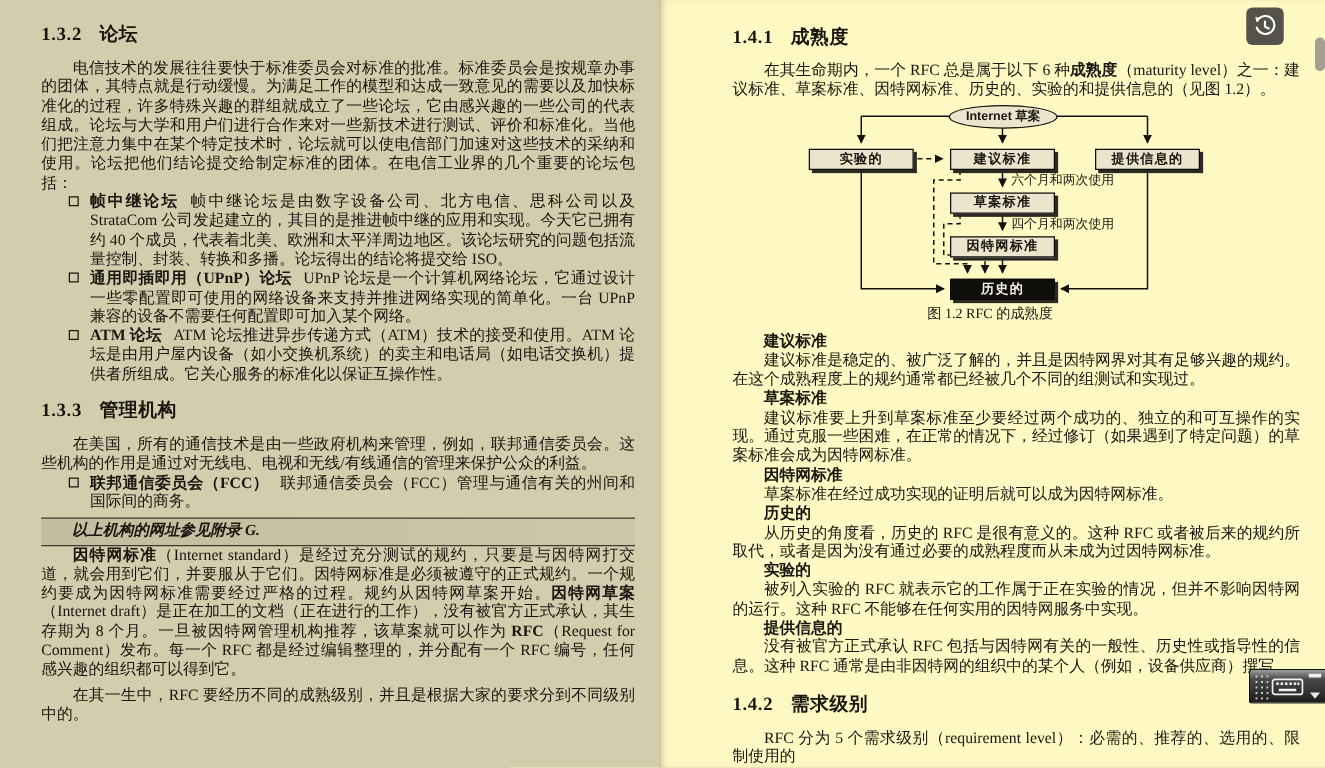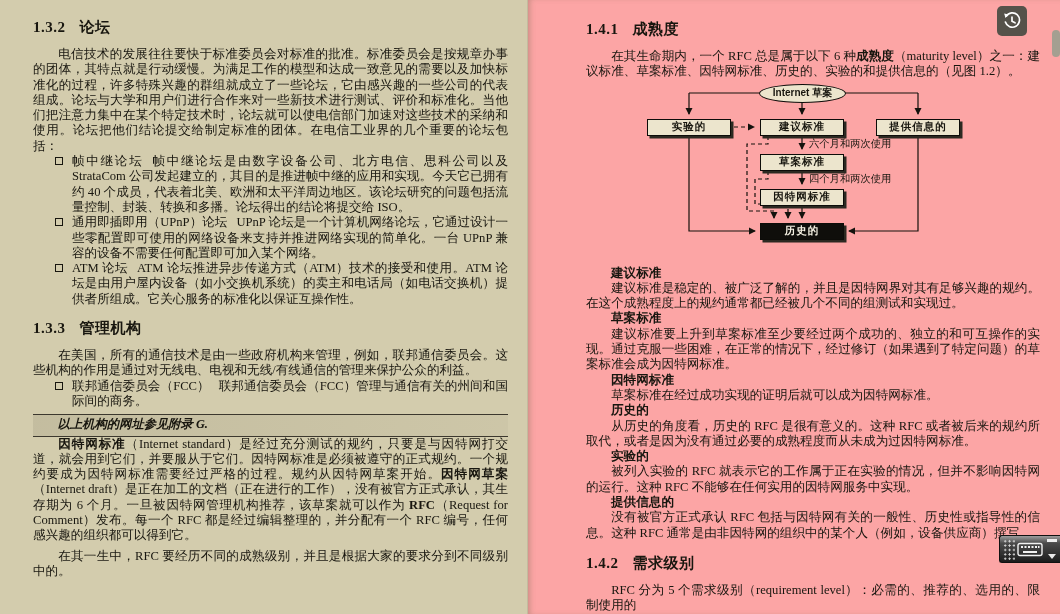--- a/index.html
+++ b/index.html
@@ -5,35 +5,35 @@
   html,body{margin:0;padding:0;}
   body{
     width:1060px;height:614px;overflow:hidden;position:relative;
     background:#d5ceb0;
     font-family:"Liberation Serif","DejaVu Serif",serif;
     color:#18160f;
   }
   *{box-sizing:border-box;}
   .page{position:absolute;top:0;height:614px;overflow:hidden;}
   .page-left{left:0;width:527px;background:#d3ccad;padding:6px 19px 0 33px;}
-  .page-right{left:527px;width:533px;background:#fca5a5;padding:6px 20px 0 58px;
+  .page-right{left:527px;width:533px;background:#fef9c3;padding:6px 20px 0 58px;
     border-left:1px solid #c2bb9e; box-shadow:inset 4px 0 6px -3px rgba(110,100,70,.45);}
   p{margin:0;font-size:12.6px;line-height:15.3px;text-align:justify;}
   .indent{text-indent:2em;}
   h2.sec{font-family:"Liberation Sans","DejaVu Sans",sans-serif;font-weight:bold;
     font-size:15px;margin:12px 0 10px 0;letter-spacing:.5px;}
   h2.sec .num{margin-right:14px;font-family:"Liberation Serif",serif;}
   h1.sec{font-family:"Liberation Sans","DejaVu Sans",sans-serif;font-weight:bold;
     font-size:17.5px;margin:15px 0 12px 0;letter-spacing:.5px;}
   h1.sec .num{margin-right:14px;font-family:"Liberation Serif",serif;}
   ul.sqlist{list-style:none;margin:0;padding:0 0 0 22px;}
   ul.sqlist li{position:relative;padding-left:17px;font-size:12.6px;line-height:15.3px;text-align:justify;}
   ul.sqlist li .marker{position:absolute;left:0;top:3px;width:8px;height:8px;
     border:1.4px solid #18160f;background:transparent;}
-  .li-title{font-weight:normal;margin-right:9px;}
+  .li-title{font-weight:bold;margin-right:9px;}
   .notebar{margin-top:5px;border-top:1.3px solid #3c382e;border-bottom:1.3px solid #3c382e;
     padding:2px 0 3px 0;background:linear-gradient(90deg,rgba(60,55,40,.10),rgba(60,55,40,.04));}
   .notebar p{font-weight:bold;font-style:italic;text-indent:2em;font-size:12.3px;}
   .subhead{font-weight:bold;margin-left:25px;font-size:12.6px;line-height:15.3px;}
   
   .figure{position:relative;width:352px;height:176px;margin:4px 0 6px 30px;}
   .figure svg{position:absolute;left:0;top:0;}
   .fig-box{position:absolute;width:84px;height:17px;border:1px solid #0d0c09;
     background:#ece5cd;box-shadow:2.5px 2.5px 0 #2b2921;
     font-family:"Liberation Sans","DejaVu Sans",sans-serif;font-weight:bold;font-size:10.5px;
@@ -84,21 +84,21 @@
 
   <ul class="sqlist">
     <li><span class="marker"></span><span class="li-title">联邦通信委员会（FCC）</span><span>联邦通信委员会（FCC）管理与通信有关的州间和国际间的商务。</span></li>
   </ul>
 
   <div class="notebar">
     <p>以上机构的网址参见附录 G.</p>
   </div>
 
 
-  <p class="indent"><b>因特网标准</b><span>（Internet standard）是经过充分测试的规约，只要是与因特网打交道，就会用到它们，并要服从于它们。因特网标准是必须被遵守的正式规约。一个规约要成为因特网标准需要经过严格的过程。规约从因特网草案开始。</span><b>因特网草案</b><span>（Internet draft）是正在加工的文档（正在进行的工作），没有被官方正式承认，其生存期为 6 个月。一旦被因特网管理机构推荐，该草案就可以作为 </span><b>RFC</b><span>（Request for Comment）发布。每一个 RFC 都是经过编辑整理的，并分配有一个 RFC 编号，任何感兴趣的组织都可以得到它。</span></p>
+  <p class="indent"><b>因特网标准</b><span>（Internet standard）是经过充分测试的规约，只要是与因特网打交道，就会用到它们，并要服从于它们。因特网标准是必须被遵守的正式规约。一个规约要成为因特网标准需要经过严格的过程。规约从因特网草案开始。</span><b>因特网草案</b><span>（Internet draft）是正在加工的文档（正在进行的工作），没有被官方正式承认，其生存期为 8 个月。一旦被因特网管理机构推荐，该草案就可以作为 </span><b>RFC</b><span>（Request for Comment）发布。每一个 RFC 都是经过编辑整理的，并分配有一个 RFC 编号，任何感兴趣的组织都可以得到它。</span></p>
 
   <p class="indent clipline">在其一生中，RFC 要经历不同的成熟级别，并且是根据大家的要求分到不同级别中的。</p>
 </div>
 
 <div class="page page-right">
   <h2 class="sec" style="margin-top:14px;"><span class="num">1.4.1</span><span>成熟度</span></h2>
 
   <p class="indent"><span>在其生命期内，一个 RFC 总是属于以下 6 种</span><b>成熟度</b><span>（maturity level）之一：建议标准、草案标准、因特网标准、历史的、实验的和提供信息的（见图 1.2）。</span></p>
 
   <div class="figure">
@@ -131,20 +131,21 @@
     </svg>
     <div class="fig-ellipse">Internet 草案</div>
     <div class="fig-box" style="left:31px;top:35px;">实验的</div>
     <div class="fig-box" style="left:144px;top:35px;">建议标准</div>
     <div class="fig-box" style="left:260px;top:35px;">提供信息的</div>
     <div class="fig-box" style="left:144px;top:70px;">草案标准</div>
     <div class="fig-box" style="left:144px;top:105px;">因特网标准</div>
     <div class="fig-box dark" style="left:144px;top:139px;">历史的</div>
     <div class="fig-lbl" style="left:193px;top:53px;">六个月和两次使用</div>
     <div class="fig-lbl" style="left:193px;top:88px;">四个月和两次使用</div>
+    <div class="fig-cap">图 1.2   RFC 的成熟度</div>
   </div>
 
   <p class="subhead">建议标准</p>
   <p class="indent">建议标准是稳定的、被广泛了解的，并且是因特网界对其有足够兴趣的规约。在这个成熟程度上的规约通常都已经被几个不同的组测试和实现过。</p>
   <p class="subhead">草案标准</p>
   <p class="indent">建议标准要上升到草案标准至少要经过两个成功的、独立的和可互操作的实现。通过克服一些困难，在正常的情况下，经过修订（如果遇到了特定问题）的草案标准会成为因特网标准。</p>
   <p class="subhead">因特网标准</p>
   <p class="indent">草案标准在经过成功实现的证明后就可以成为因特网标准。</p>
   <p class="subhead">历史的</p>
   <p class="indent">从历史的角度看，历史的 RFC 是很有意义的。这种 RFC 或者被后来的规约所取代，或者是因为没有通过必要的成熟程度而从未成为过因特网标准。</p>

